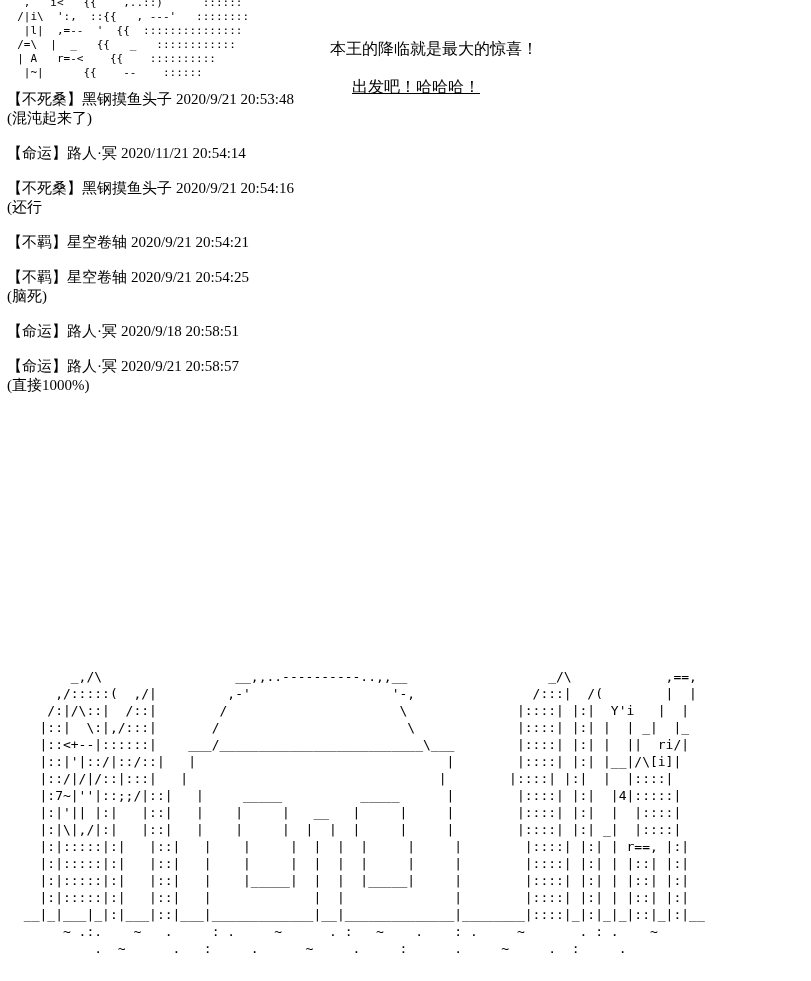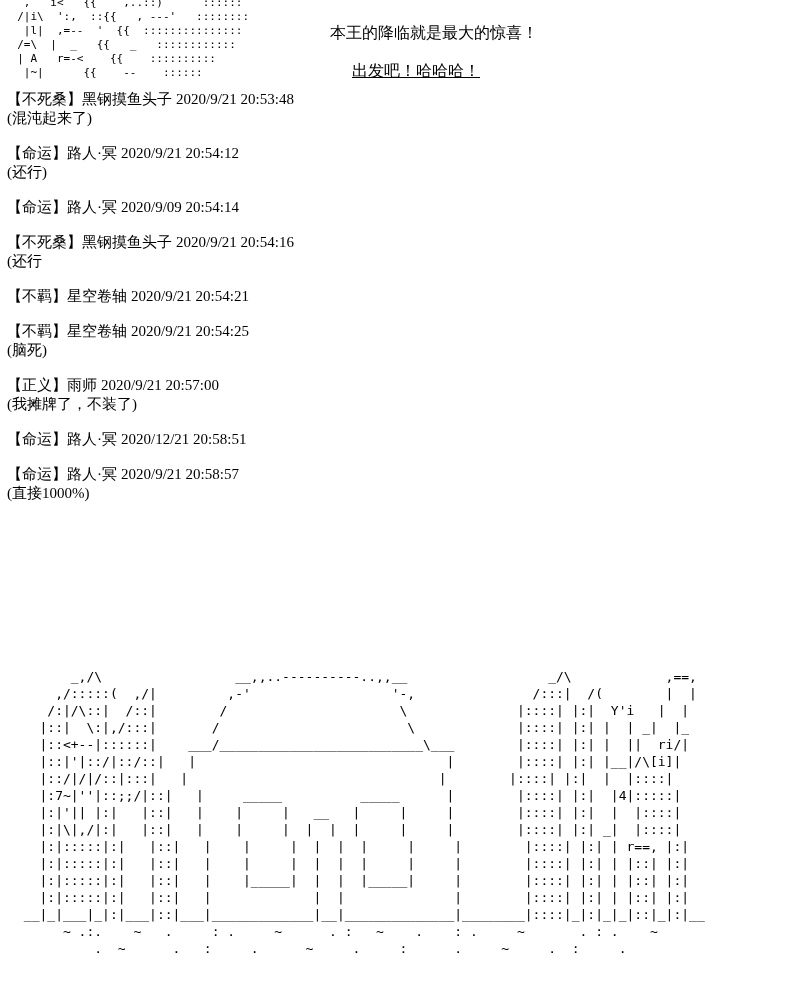--- a/index.html
+++ b/index.html
@@ -21,21 +21,21 @@
   .top-art {
     position:absolute; top:-4px; left:4px;
     font-size:11px; line-height:14px;
   }
   .bottom-art {
     position:absolute; top:668px; left:16px;
     font-size:13px; line-height:17px;
   }
 
   .dialogue {
-    position:absolute; top:14px; left:330px;
+    position:absolute; top:30px; left:330px;
     font-size:16px; line-height:38px;
     white-space:nowrap;
   }
   .dialogue .line2 { padding-left:22px;text-decoration:underline; }
 
   .chat {
     position:absolute; top:90px; left:7px;
     font-size:15px;
     width:780px;
   }
@@ -59,43 +59,35 @@
     <div class="line1">本王的降临就是最大的惊喜！</div>
     <div class="line2">出发吧！哈哈哈！</div>
   </div>
 
   <div class="chat" id="chat-list">
       <div class="entry">
         <div class="entry-header"><span>【不死桑】黑钢摸鱼头子</span><span class="timestamp">2020/9/21 20:53:48</span></div>
         <div class="entry-message">(混沌起来了)</div>
       </div>
       <div class="entry">
-        <div class="entry-header"><span>【命运】路人·冥</span><span class="timestamp">2020/9/21 20:54:12</span></div>
-        <div class="entry-message">(还行)</div>
-      </div>
-      <div class="entry">
-        <div class="entry-header"><span>【命运】路人·冥</span><span class="timestamp">2020/9/09 20:54:14</span></div>
+        <div class="entry-header"><span>【命运】路人·冥</span><span class="timestamp">2020/11/21 20:54:14</span></div>
       </div>
       <div class="entry">
         <div class="entry-header"><span>【不死桑】黑钢摸鱼头子</span><span class="timestamp">2020/9/21 20:54:16</span></div>
         <div class="entry-message">(还行</div>
       </div>
       <div class="entry">
         <div class="entry-header"><span>【不羁】星空卷轴</span><span class="timestamp">2020/9/21 20:54:21</span></div>
       </div>
       <div class="entry">
         <div class="entry-header"><span>【不羁】星空卷轴</span><span class="timestamp">2020/9/21 20:54:25</span></div>
         <div class="entry-message">(脑死)</div>
       </div>
       <div class="entry">
-        <div class="entry-header"><span>【正义】雨师</span><span class="timestamp">2020/9/21 20:57:00</span></div>
-        <div class="entry-message">(我摊牌了，不装了)</div>
-      </div>
-      <div class="entry">
-        <div class="entry-header"><span>【命运】路人·冥</span><span class="timestamp">2020/12/21 20:58:51</span></div>
+        <div class="entry-header"><span>【命运】路人·冥</span><span class="timestamp">2020/9/18 20:58:51</span></div>
       </div>
       <div class="entry">
         <div class="entry-header"><span>【命运】路人·冥</span><span class="timestamp">2020/9/21 20:58:57</span></div>
         <div class="entry-message">(直接1000%)</div>
       </div>
     </div>
 
   <pre class="ascii-art bottom-art">       _,/\                 __,,..----------..,,__                  _/\            ,==,
      ,/:::::(  ,/|         ,-'                  '-,               /:::|  /(        |  |
     /:|/\::|  /::|        /                      \              |::::| |:|  Y'i   |  |

